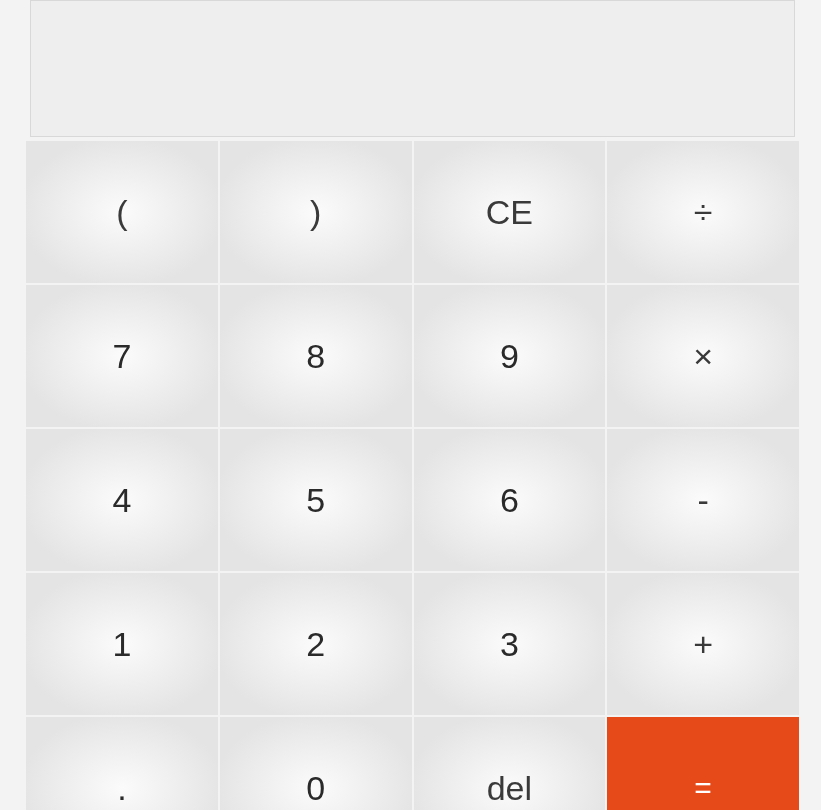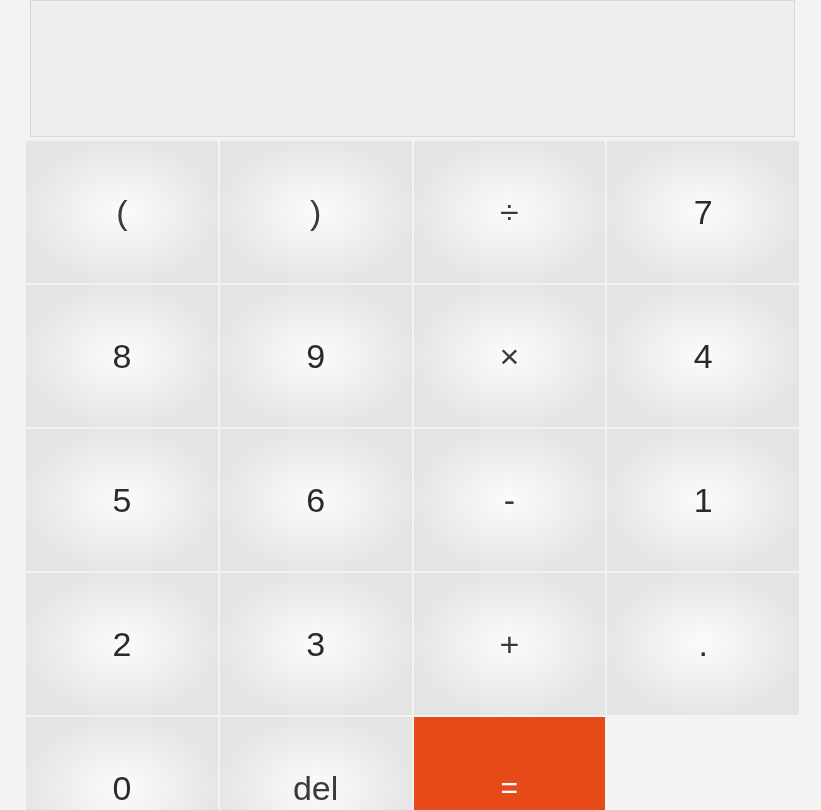--- a/index.html
+++ b/index.html
@@ -62,20 +62,21 @@
 
 <div class="calculator">
   <div class="display">
     <span></span>
   </div>
 
   <div class="button-grid">
 
     <div class="calc-key op">(</div>
     <div class="calc-key op">)</div>
+    <div class="calc-key op">CE</div>
     <div class="calc-key op">÷</div>
 
     <div class="calc-key">7</div>
     <div class="calc-key">8</div>
     <div class="calc-key">9</div>
     <div class="calc-key op">×</div>
 
     <div class="calc-key">4</div>
     <div class="calc-key">5</div>
     <div class="calc-key">6</div>

